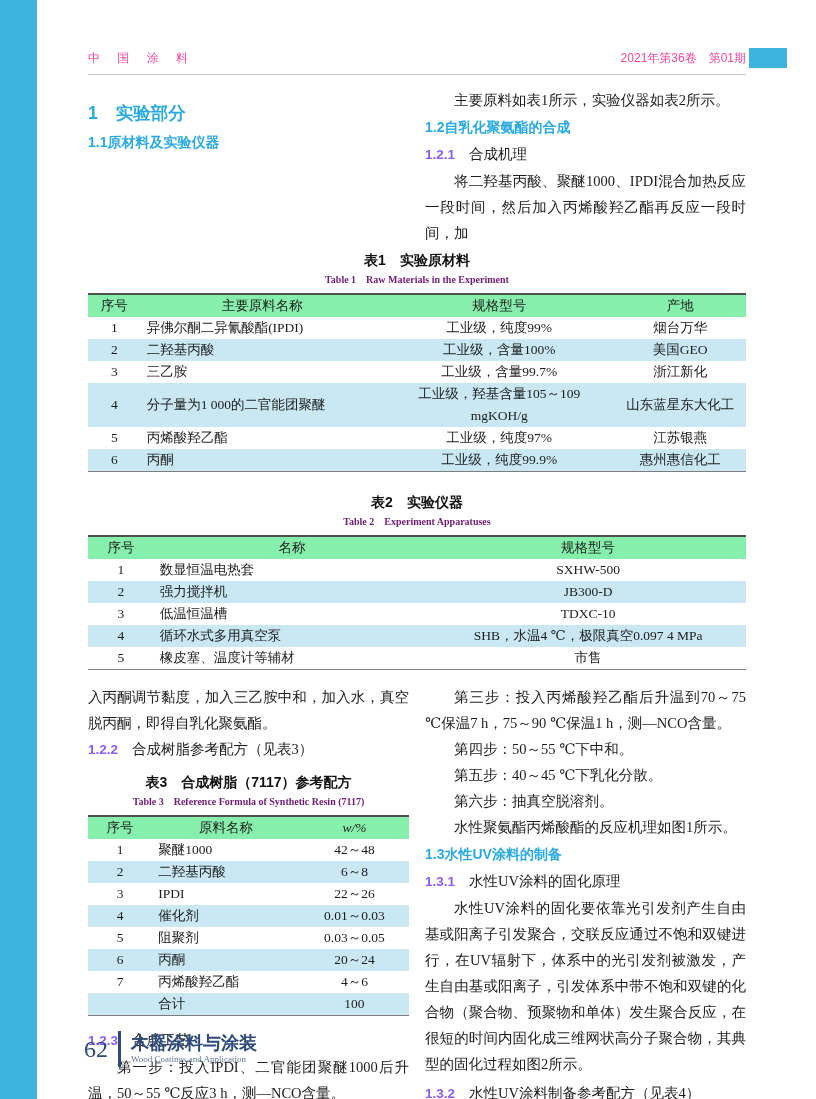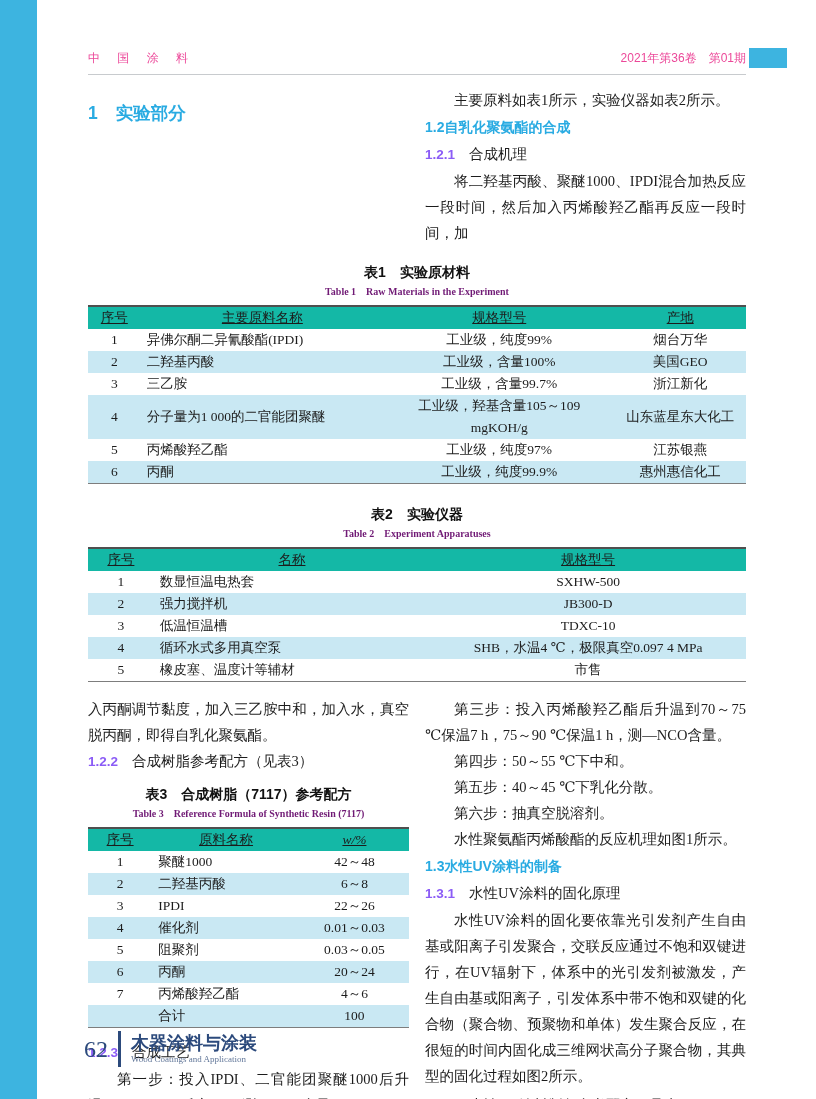--- a/index.html
+++ b/index.html
@@ -29,28 +29,28 @@
           font-weight:bold;font-size:17.5px;color:#29abe2;line-height:26px;}
   .h-sub{display:flex;align-items:baseline;margin:2px 0;
          font-family:"Liberation Sans","DejaVu Sans",sans-serif;
          font-weight:bold;font-size:14px;color:#29abe2;line-height:25px;}
   .h-mixed{display:flex;gap:14px;align-items:baseline;margin:1px 0;line-height:25px;}
   .h-mixed .num{font-family:"Liberation Sans","DejaVu Sans",sans-serif;
                 font-weight:bold;font-size:13.5px;color:#8b5cf6;}
   .h-mixed .ttl{font-size:14.5px;color:#1c1c1c;}
 
   
-  .tblock{margin-top:16px;}
+  .tblock{margin-top:4px;}
   .tbl-title-cn{text-align:center;font-family:"Liberation Sans","DejaVu Sans",sans-serif;
                 font-weight:bold;font-size:14px;line-height:20px;color:#111;}
   .tbl-title-en{text-align:center;font-weight:bold;font-size:10px;line-height:19px;color:#701a75;}
   table{width:100%;border-collapse:collapse;margin-top:4px;
         border-top:2px solid #4f4f4f;border-bottom:1.5px solid #7d7d7d;}
   th,td{height:22px;padding:0 6px;font-size:13.5px;font-weight:normal;line-height:22px;}
-  thead th{background:#14b8a6;text-decoration:underline;}
+  thead th{background:#86efac;}
   tbody tr:nth-child(even) td{background:#c9e8f3;}
   .c{text-align:center;}
   .l{text-align:left;}
   .ital{font-style:italic;}
 
   
   .footer{position:absolute;left:84px;top:1031px;display:flex;align-items:center;gap:10px;}
   .page-num{font-size:24px;color:#2c4a7c;}
   .footer-bar{width:3px;height:36px;background:#2c4a7c;}
   .footer-cn{font-family:"Liberation Sans","DejaVu Sans",sans-serif;font-weight:bold;
@@ -69,20 +69,24 @@
     <div class="header">
       <span class="journal-name">中 国 涂 料</span>
       <span class="issue-info">2021年第36卷　第01期</span>
     </div>
 
     <div class="cols cols-top">
       <div class="col">
         <div class="h-main">
           <span>1</span>
           <span>实验部分</span>
+        </div>
+        <div class="h-sub">
+          <span>1.1</span>
+          <span>原材料及实验仪器</span>
         </div>
       </div>
       <div class="col">
         <p>主要原料如表1所示，实验仪器如表2所示。</p>
         <div class="h-sub">
           <span>1.2</span>
           <span>自乳化聚氨酯的合成</span>
         </div>
         <div class="h-mixed">
           <span class="num">1.2.1</span>

